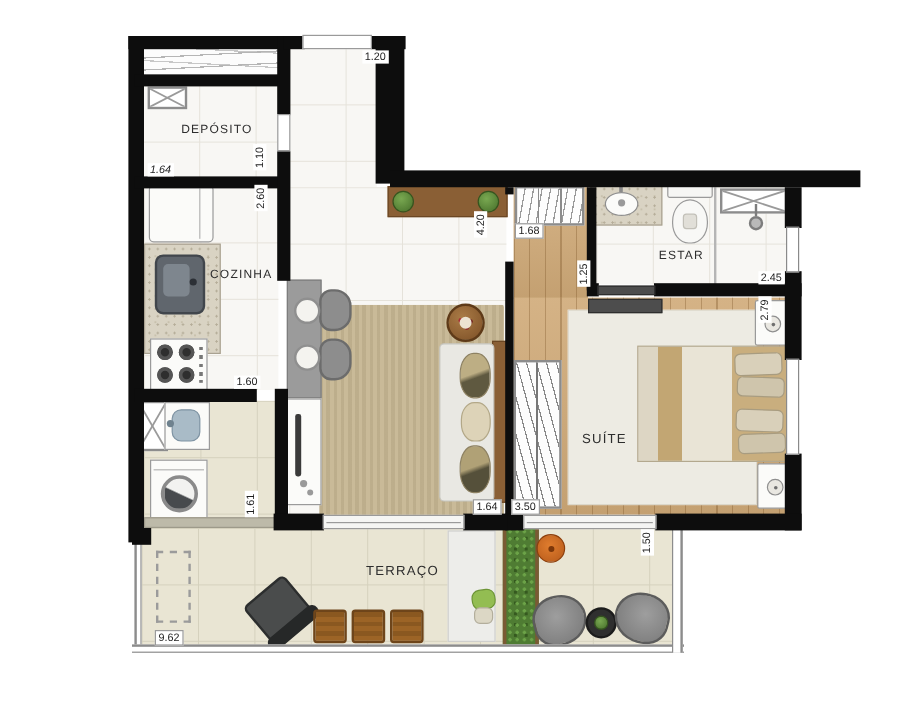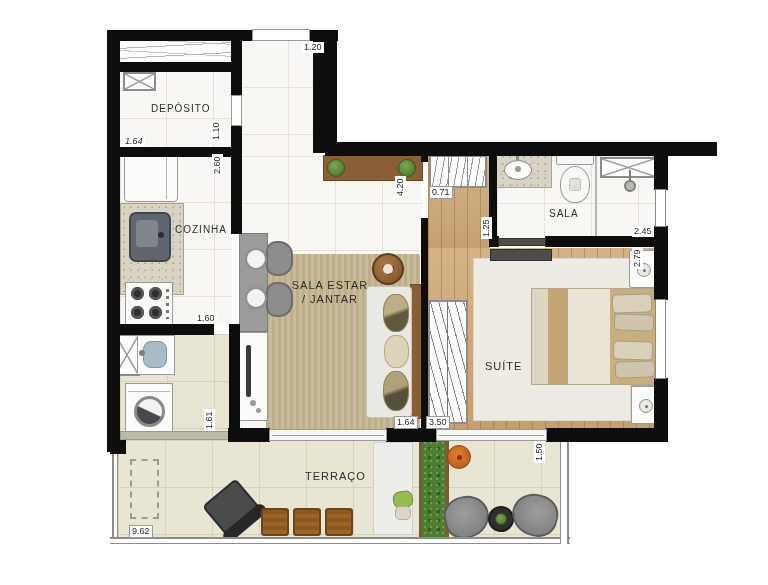--- a/index.html
+++ b/index.html
@@ -230,36 +230,32 @@
   <div style="left:447px;top:445px;width:24px;height:24px;border-radius:50%;background:radial-gradient(circle at 45% 40%,#e07d2e,#b5591a);border:1px solid #8d3f0c;z-index:3;">
     <div style="left:9px;top:9px;width:5px;height:5px;border-radius:50%;background:#7c370a;"></div>
     </div>
   <div style="left:444px;top:496px;width:45px;height:42px;background:radial-gradient(circle at 45% 40%,#9e9e9e,#767676);border:2px solid #5c5c5c;border-radius:48% 52% 55% 45%;transform:rotate(-14deg);z-index:2;"></div>
   <div style="left:488px;top:506px;width:26px;height:26px;border-radius:50%;background:#2f2f2f;border:2px solid #1c1c1c;z-index:2;"></div>
   <div class="plant" style="left:495px;top:513px;width:12px;height:12px;"></div>
   <div style="left:512px;top:494px;width:46px;height:42px;background:radial-gradient(circle at 55% 40%,#9e9e9e,#767676);border:2px solid #5c5c5c;border-radius:52% 48% 45% 55%;transform:rotate(14deg);z-index:2;"></div>
 
   <div class="room-label" style="left:151px;top:103px;font-size:10px;">DEPÓSITO</div>
   <div class="room-label" style="left:175px;top:224px;font-size:10px;">COZINHA</div>
-  <div class="room-label" style="left:288px;top:278px;width:84px;text-align:center;line-height:14px;">
-    <span style="position:static;display:block;">SALA ESTAR</span>
-    <span style="position:static;display:block;">/ JANTAR</span>
-    </div>
-  <div class="room-label" style="left:549px;top:208px;font-size:10px;">SALA</div>
+  <div class="room-label" style="left:549px;top:208px;font-size:10px;">ESTAR</div>
   <div class="room-label" style="left:485px;top:321px;margin-top:39px;">SUÍTE</div>
   <div class="room-label" style="left:305px;top:470px;">TERRAÇO</div>
 
   <div class="dim" style="left:302px;top:42px;">1.20</div>
   <div class="dim" style="left:123px;top:136px;font-style:italic;">1.64</div>
   <div class="dim dim-v" style="left:222px;top:131px;">1.10</div>
   <div class="dim dim-v" style="left:223px;top:165px;">2.60</div>
   <div class="dim" style="left:195px;top:313px;">1.60</div>
   <div class="dim dim-v" style="left:215px;top:420px;">1.61</div>
   <div class="dim dim-v" style="left:406px;top:187px;">4.20</div>
-  <div class="dim boxed" style="left:429px;top:186px;">0.71</div>
+  <div class="dim boxed" style="left:429px;top:186px;">1.68</div>
   <div class="dim dim-v" style="left:492px;top:228px;">1.25</div>
   <div class="dim" style="left:632px;top:226px;">2.45</div>
   <div class="dim dim-v" style="left:643px;top:258px;">2.79</div>
   <div class="dim boxed" style="left:394px;top:416px;">1.64</div>
   <div class="dim boxed" style="left:426px;top:416px;">3.50</div>
   <div class="dim dim-v" style="left:545px;top:452px;">1.50</div>
   <div class="dim boxed" style="left:129px;top:525px;">9.62</div>
 
 </div>
 

